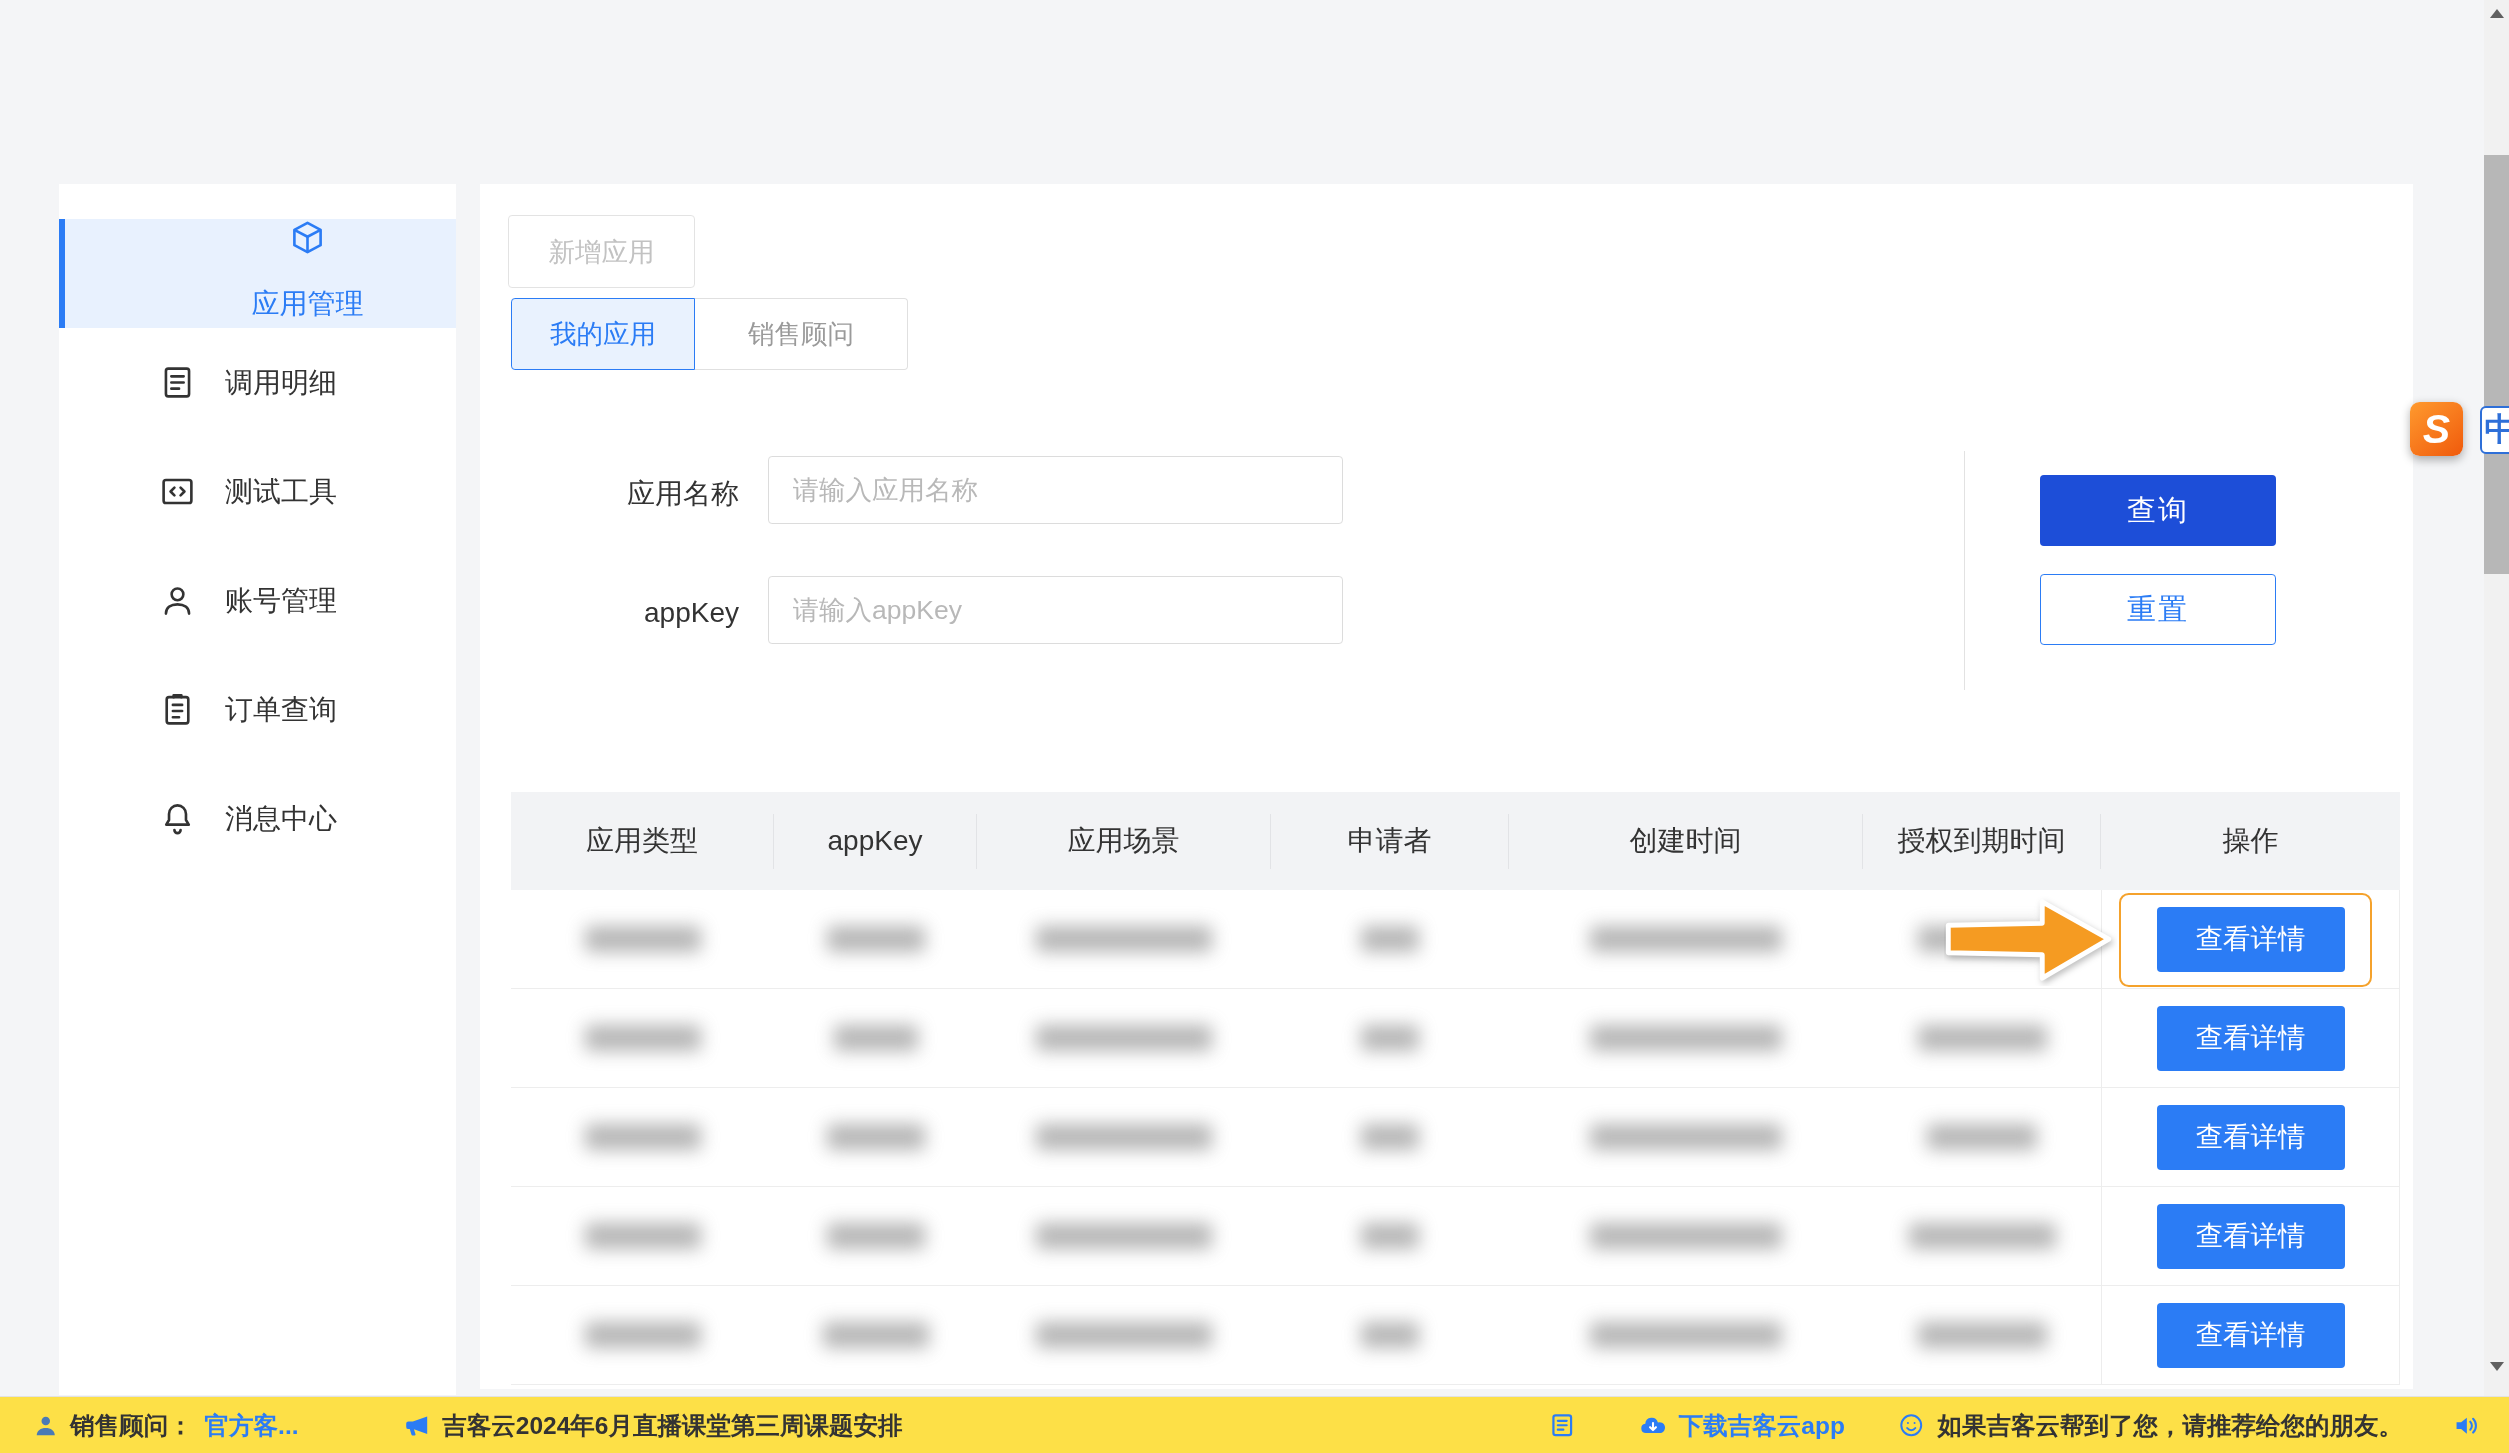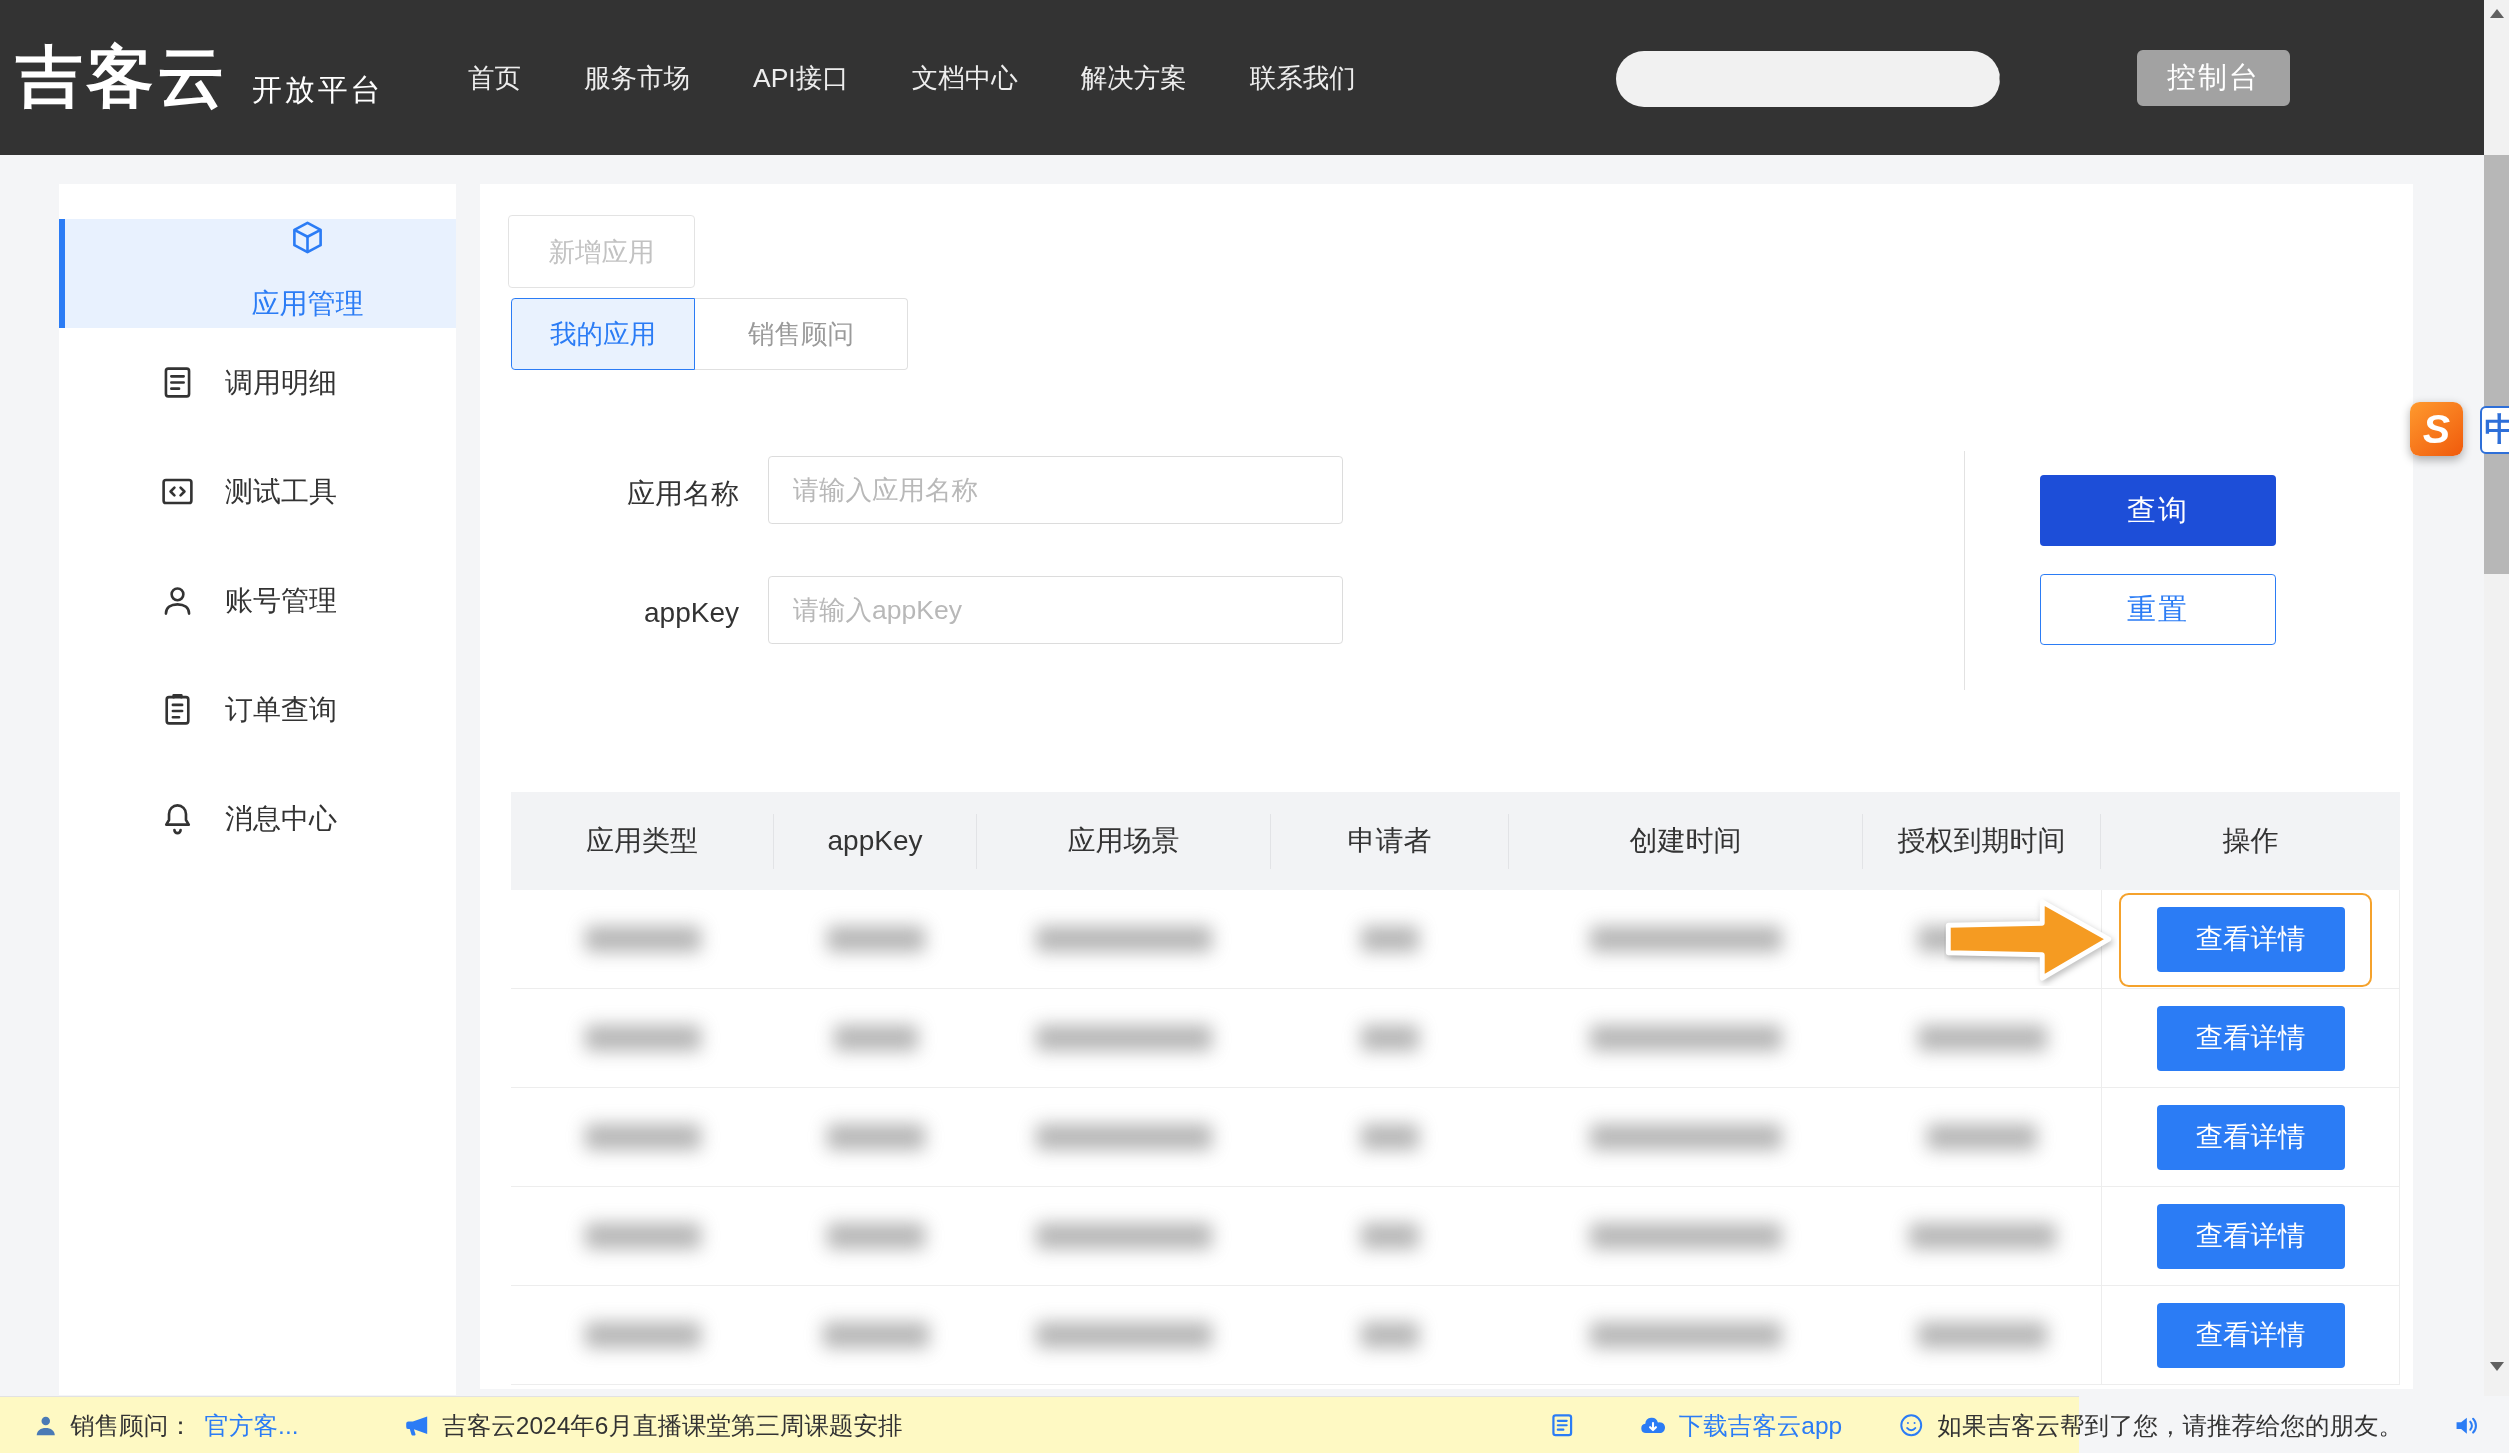--- a/index.html
+++ b/index.html
@@ -66,21 +66,21 @@
   .t-body .t-row:nth-child(3) .w5 .blob{width:110px;}
   .t-body .t-row:nth-child(4) .w5 .blob{width:147px;}
   .t-body .t-row:nth-child(5) .w1 .blob{width:106px;}
   .detail-btn { width:188px; height:65px; background:#2b7cf5; color:#fff; border:none; border-radius:3.9px; font-size:27.4px; cursor:pointer; font-family:inherit; }
 
   
   .highlight-box { position:absolute; left:1639px; top:709px; width:253px; height:94px; border:2.9px solid #f5a22c; border-radius:9.8px; pointer-events:none; }
   .arrow-wrap { position:absolute; left:1464px; top:710px; width:173px; height:92px; pointer-events:none; }
 
   
-  .footer { position:absolute; left:0; top:1396px; width:2079px; height:58px; background:#fef9c3; border-top:1px solid #e2e2e2; z-index:20; }
+  .footer { position:absolute; left:0; top:1396px; width:2509px; height:58px; background:#fde047; border-top:1px solid #e2e2e2; z-index:20;font-weight:bold; }
   .f-item { position:absolute; top:0; height:57px; display:flex; align-items:center; gap:11.8px; font-size:24.5px; color:#333; white-space:nowrap; }
   .f-link { color:#2b7cf5; cursor:pointer; text-decoration:none; }
   .f-icon { display:flex; align-items:center; }
 
   
   .scrollbar { position:absolute; left:2484px; top:0; width:25.5px; height:1396px; background:#f1f1f1; z-index:10; }
   .sb-up, .sb-down { position:absolute; left:0; width:25.5px; height:23.5px; display:flex; align-items:center; justify-content:center; cursor:pointer; }
   .sb-up { top:2px; } .sb-down { top:1355px; }
   .tri-up { width:0; height:0; border-left:7.8px solid transparent; border-right:7.8px solid transparent; border-bottom:9.8px solid #606060; }
   .tri-down { width:0; height:0; border-left:7.8px solid transparent; border-right:7.8px solid transparent; border-top:9.8px solid #606060; }
@@ -91,44 +91,20 @@
     background:linear-gradient(140deg,#ff9a2e,#f05a0c); color:#fff; font-size:41px; font-weight:bold; font-style:italic;
     display:flex; align-items:center; justify-content:center; box-shadow:0 3.9px 9.8px rgba(0,0,0,.3); z-index:40; cursor:pointer; }
   .lang-badge { position:absolute; left:2480px; top:406px; width:41px; height:48px; background:#fff; border:2.9px solid #2e6fd8;
     border-radius:5.9px; color:#2e6fd8; font-size:32px; font-weight:bold; display:flex; align-items:center; justify-content:center; z-index:40; cursor:pointer; }
 </style>
 </head>
 <body>
 
 <div id="page">
 
-  <header class="topbar">
-    <div class="brand">
-      <span class="logo">吉客云</span>
-      <span class="platform">开放平台</span>
-    </div>
-    <nav class="topnav">
-      <a class="nav-item">首页</a>
-      <a class="nav-item">服务市场</a>
-      <a class="nav-item">API接口</a>
-      <a class="nav-item">文档中心</a>
-      <a class="nav-item">解决方案</a>
-      <a class="nav-item">联系我们</a>
-    </nav>
-    <div class="searchbox">
-      <input class="search-input" value="" style="">
-      <span class="search-icon">
-        <svg viewBox="0 0 24 24" width="31" height="31" fill="none" stroke="#444" stroke-width="2.2" stroke-linecap="round">
-          <circle cx="11" cy="11" r="6.5"></circle>
-            <path d="M15.8 15.8 20.5 20.5"></path>
-        </svg>
-      </span>
-    </div>
-    <button class="console-btn">控制台</button>
-  </header>
 
   <aside class="sidebar">
     <div class="side-item active">
       <span class="s-icon">
         <svg viewBox="0 0 24 24" fill="none" stroke="currentColor" stroke-width="1.7" stroke-linejoin="round">
           <path d="M12 2.5 20.5 7v10L12 21.5 3.5 17V7z"></path>
             <path d="M3.5 7 12 11.5 20.5 7"></path>
             <path d="M12 11.5V21.5"></path>
         </svg>
       </span>

